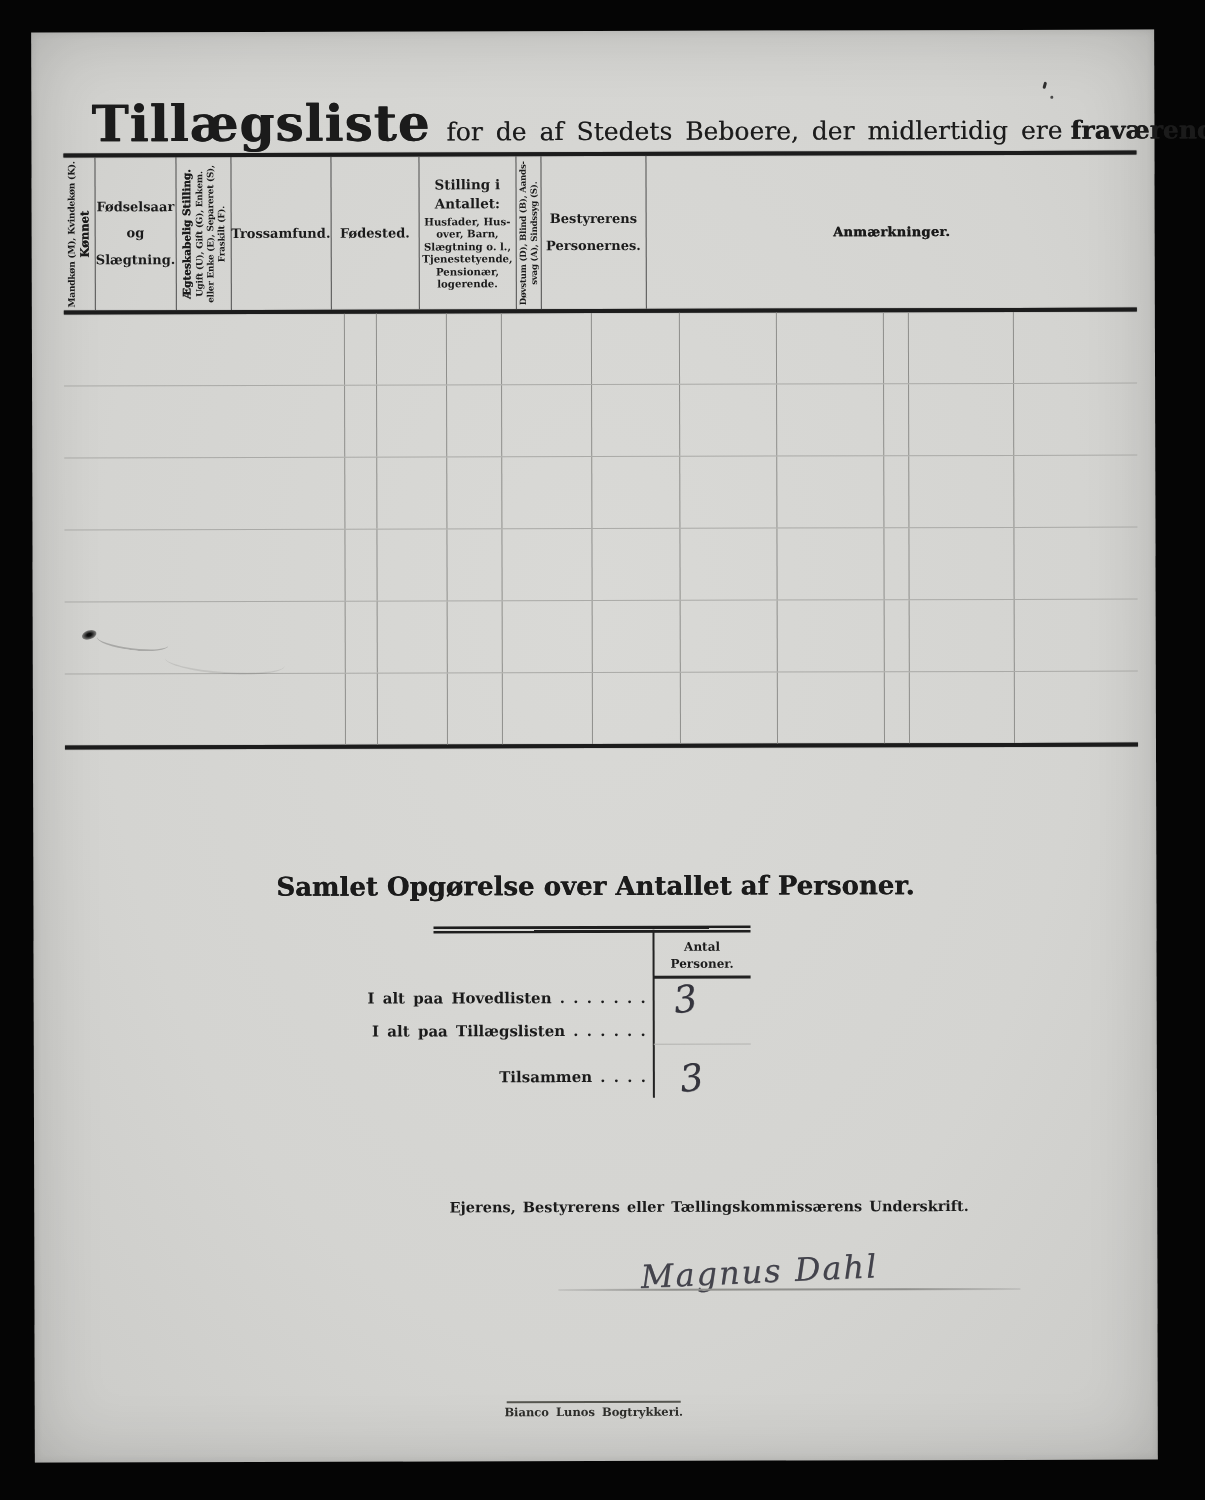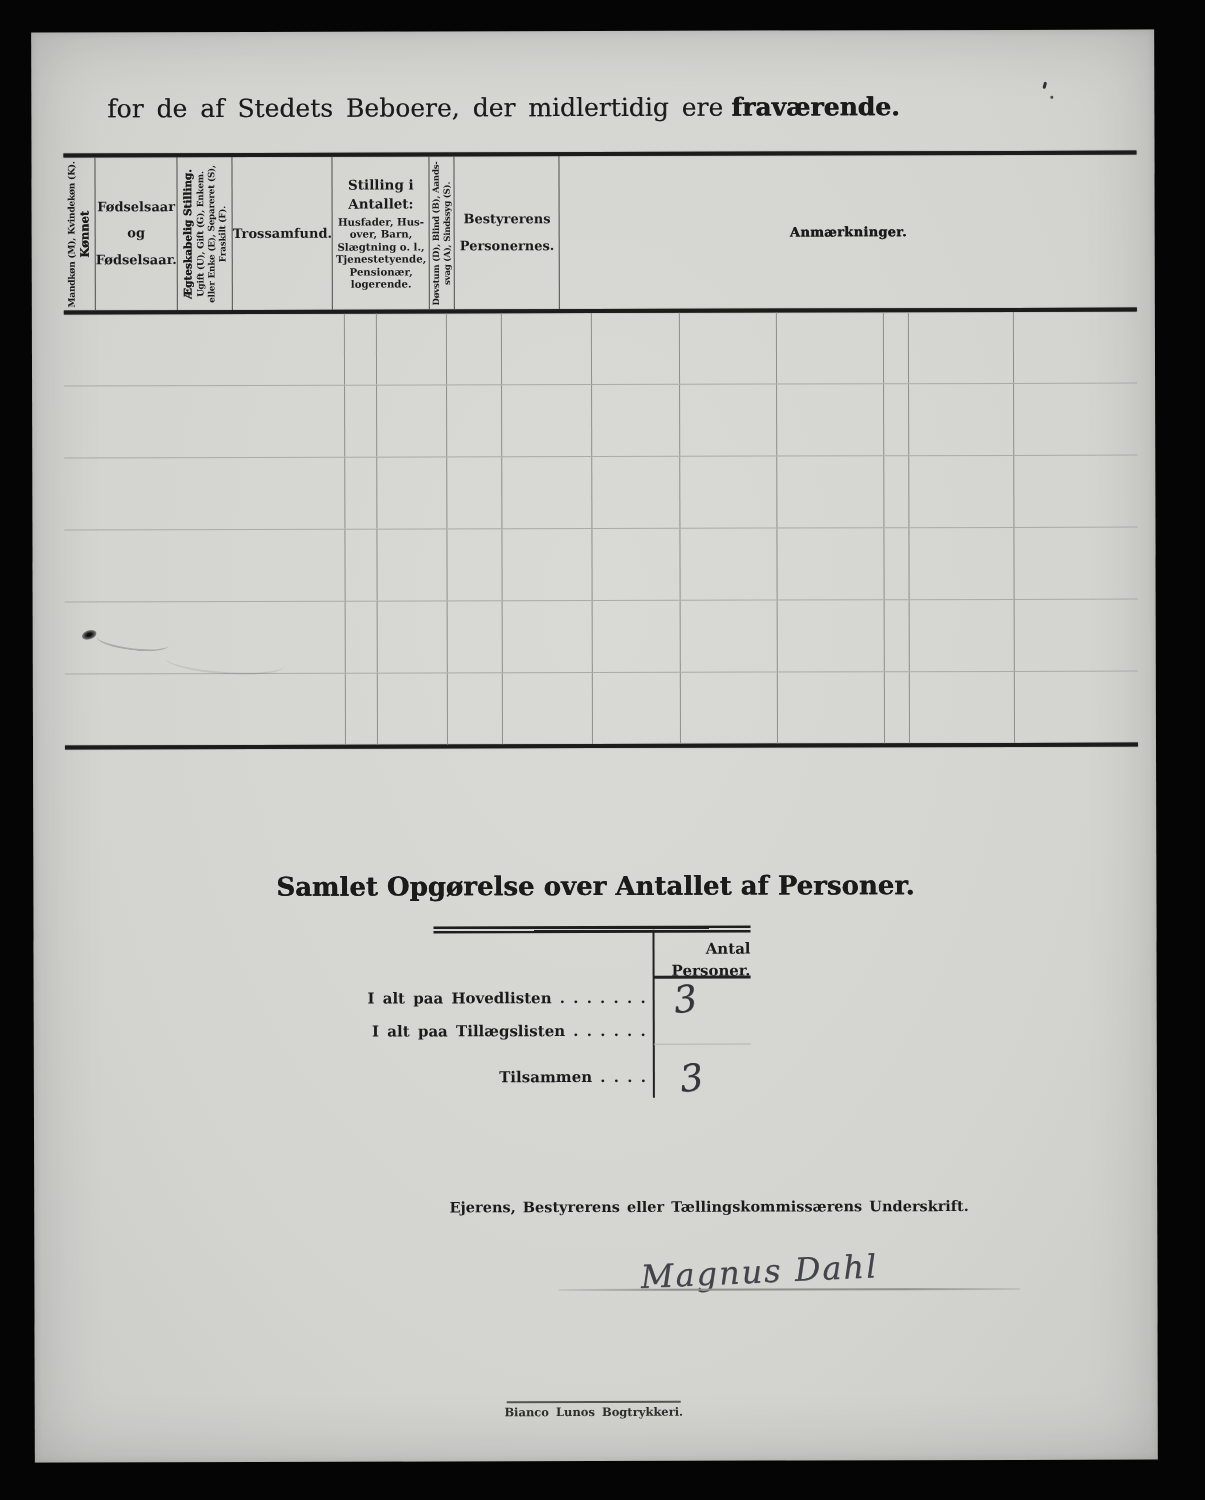--- a/index.html
+++ b/index.html
@@ -36,22 +36,22 @@
   .trow{display:flex;height:71px;border-bottom:1px solid #aaaaa7;}
   .trow:last-child{border-bottom:none;}
   .bc{box-sizing:border-box;border-right:1px solid #8e8e8b;}
   .bc.last{border-right:none;}
   
   .sum-head{position:absolute;left:182px;top:840px;width:760px;text-align:center;
             font-size:26px;font-weight:700;text-shadow:.4px 0 0 currentColor;}
   .dbl-rule{position:absolute;left:400px;top:895px;width:317px;height:7px;
             background:linear-gradient(#1e1e1e 0 40%, rgba(0,0,0,0) 40% 62%, #1e1e1e 62% 100%);}
   .sum-vline{position:absolute;left:619px;top:899px;width:2px;height:168px;background:#222;}
-  .antal{position:absolute;left:620px;top:908px;width:97px;text-align:right;
-         font-size:15px;font-weight:700;line-height:1.45;}
+  .antal{position:absolute;left:620px;top:908px;width:97px;text-align:center;
+         font-size:12px;font-weight:700;line-height:1.45;}
   .antal-rule{position:absolute;left:620px;top:945px;width:97px;height:2.5px;background:#222;}
   .sum-faint{position:absolute;left:620px;top:1013px;width:97px;height:1px;background:#b3b3b0;}
   .sum-label{position:absolute;left:0;width:612px;text-align:right;font-size:15px;font-weight:700;
              word-spacing:3px;}
   .hand{position:absolute;font-style:italic;color:#34343d;
         font-family:"DejaVu Serif","Liberation Serif",serif;}
   .val3{font-size:37px;transform:rotate(-7deg);text-shadow:.3px .3px .5px rgba(40,40,50,.5);}
   
   .sig-label{position:absolute;left:300px;top:1167px;width:750px;text-align:center;
              font-size:14.5px;font-weight:700;word-spacing:2px;}
@@ -76,57 +76,61 @@
           border-radius:2px;transform:rotate(16deg);}
   .speck2{position:absolute;left:1019px;top:66px;width:2.5px;height:3px;background:#4a4a4a;border-radius:50%;}
 </style>
 </head>
 <body>
 
 <div class="canvas">
   <div class="page">
 
     <div class="title-row">
+      <span class="t-main">Tillægsliste</span>
       <span class="t-rest">for de af Stedets Beboere, der midlertidig ere</span>
       <span class="t-emph">fraværende.</span>
     </div>
 
     <div class="census">
       <div class="hrule"></div>
       <div class="thead">
 
 
         <div class="hc" style="flex:0 0 32px">
           <div class="rot">
             <div class="rsub">Mandkøn (M), Kvindekøn (K).</div>
             <div class="rmain">Kønnet</div>
           </div>
         </div>
 
         <div class="hc sp" style="flex:0 0 70px">
           <div>
             <div class="hl">Fødselsaar</div>
             <div class="hl">og</div>
-            <div class="hl">Fødselsaar.</div>
+            <div class="hl">Slægtning.</div>
           </div>
         </div>
 
         <div class="hc" style="flex:0 0 55px">
           <div class="rot rot-marital">
             <div class="rmain">Ægteskabelig Stilling.</div>
             <div class="rsub">Ugift (U), Gift (G), Enkem.</div>
             <div class="rsub">eller Enke (E), Separeret (S),</div>
             <div class="rsub">Fraskilt (F).</div>
           </div>
         </div>
 
         <div class="hc" style="flex:0 0 90px">
           <div class="hl">Trossamfund.</div>
         </div>
 
+        <div class="hc" style="flex:0 0 88px">
+          <div class="hl">Fødested.</div>
+        </div>
 
         <div class="hc fam" style="flex:0 0 97px">
           <div>
             <div class="hl">Stilling i</div>
             <div class="hl">Antallet:</div>
             <div class="fsub">
               <div>Husfader, Hus-</div>
               <div>over, Barn,</div>
               <div>Slægtning o. l.,</div>
               <div>Tjenestetyende,</div>

